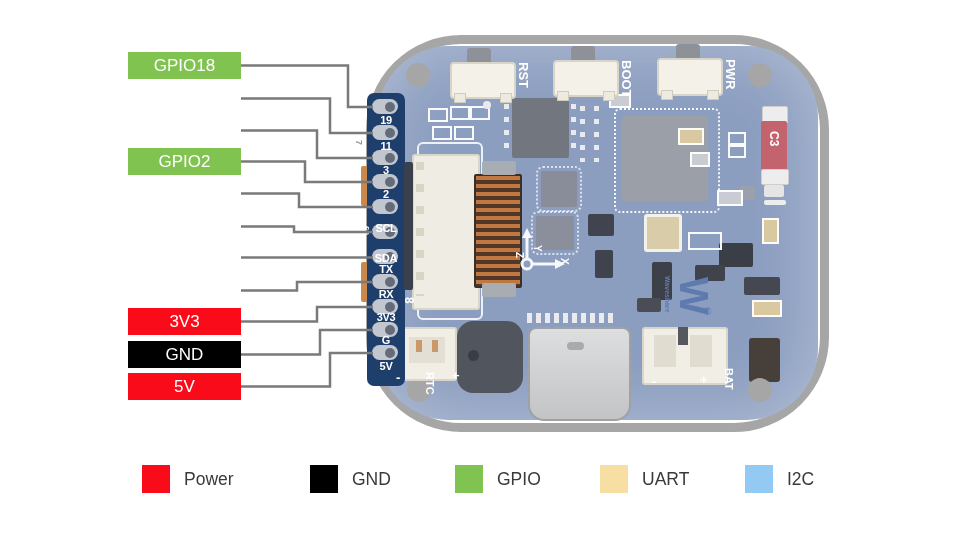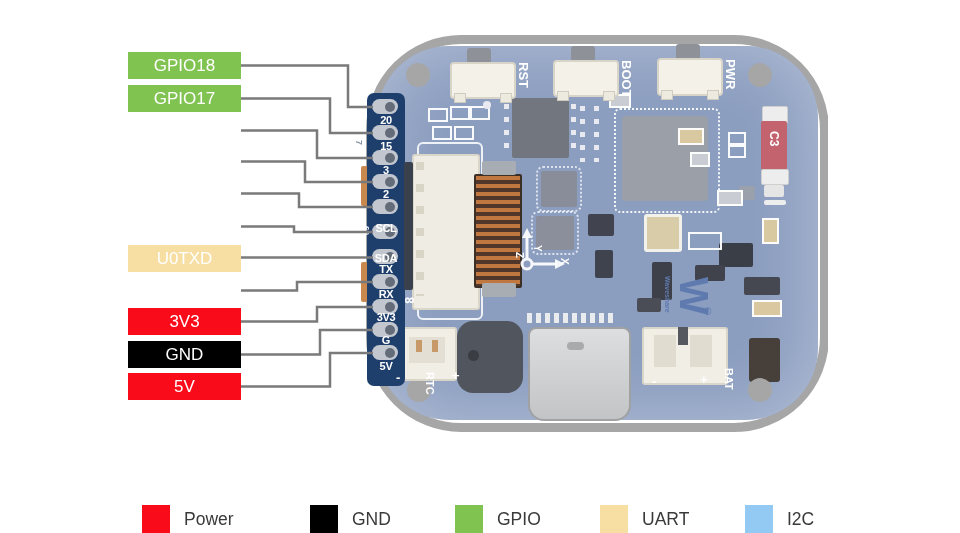--- a/index.html
+++ b/index.html
@@ -1,27 +1,27 @@
 <!DOCTYPE html>
 <html><head>
 <meta charset="utf-8">
 <style>
   html,body{margin:0;padding:0;background:#fff;}
-  #stage{position:relative;width:828px;height:533px;background:#fff;overflow:hidden;
+  #stage{position:relative;width:960px;height:533px;background:#fff;overflow:hidden;
          font-family:"Liberation Sans",sans-serif;}
   
   .pin-label{position:absolute;left:128px;width:113px;height:27px;line-height:27px;
              text-align:center;color:#fff;font-size:17px;z-index:50;}
   .c-gpio{background:#80C351}
   .c-i2c{background:#92CAF4}
   .c-uart{background:#F7DFA3}
   .c-power{background:#F90B1A}
   .c-gnd{background:#000}
   
-  .legend-item{position:absolute;top:465px;height:28px;display:flex;align-items:center;z-index:50;margin-top:40px;}
+  .legend-item{position:absolute;top:465px;height:28px;display:flex;align-items:center;z-index:50;}
   .swatch{width:28px;height:28px;margin-right:14px;}
   .legend-label{font-size:17.5px;color:#3A3A3A;}
   
   .case-outline{position:absolute;left:366px;top:35px;width:445px;height:379px;
                 border:9px solid rgba(150,150,150,.85);border-radius:95px;z-index:5;}
   .pcb{position:absolute;left:377px;top:46px;width:441px;height:374px;border-radius:72px;
        background:#8C9EC0;box-shadow:inset 0 0 70px rgba(255,255,255,.35);z-index:10;}
   .cmp{position:absolute;z-index:15;}
   .screw{position:absolute;width:24px;height:24px;border-radius:50%;background:#A6A6A6;z-index:16;}
   .strip{position:absolute;left:367px;top:93px;width:38px;height:293px;background:#1E3E6C;
@@ -45,22 +45,21 @@
   .passive{position:absolute;border:2px solid rgba(255,255,255,.95);z-index:15;}
   .conn{position:absolute;background:#F1EEE6;border:2px solid #D9D5C9;border-radius:3px;z-index:17;}
   #wires{position:absolute;left:0;top:0;z-index:40;pointer-events:none;}
 </style>
 </head>
 <body>
 
 <div id="stage">
 
   <div class="pin-label c-gpio" style="top:52px">GPIO18</div>
-  <div class="pin-label c-gpio" style="top:85px">GPIO17</div>
-  <div class="pin-label c-uart" style="top:245px">U0TXD</div>
+  <div class="pin-label c-gpio" style="top:148px">GPIO2</div>
   <div class="pin-label c-power" style="top:308px">3V3</div>
   <div class="pin-label c-gnd" style="top:341px">GND</div>
   <div class="pin-label c-power" style="top:373px">5V</div>
 
   <div class="case-outline"></div>
   <div class="pcb"></div>
 
   <div class="screw" style="left:406px;top:63px"></div>
   <div class="screw" style="left:748px;top:63px"></div>
   <div class="screw" style="left:407px;top:378px"></div>
@@ -89,22 +88,22 @@
   <div class="pad" style="top:150px"></div>
   <div class="pad" style="top:174px"></div>
   <div class="pad" style="top:199px"></div>
   <div class="pad" style="top:224px"></div>
   <div class="pad" style="top:249px"></div>
   <div class="pad" style="top:274px"></div>
   <div class="pad" style="top:299px"></div>
   <div class="pad" style="top:322px"></div>
   <div class="pad" style="top:345px"></div>
 
-  <div class="strip-label" style="top:114px">20</div>
-  <div class="strip-label" style="top:140px">15</div>
+  <div class="strip-label" style="top:114px">19</div>
+  <div class="strip-label" style="top:140px">11</div>
   <div class="strip-label" style="top:164px">3</div>
   <div class="strip-label" style="top:188px">2</div>
   <div class="strip-label" style="top:222px">SCL</div>
   <div class="strip-label" style="top:252px">SDA</div>
   <div class="strip-label" style="top:263px">TX</div>
   <div class="strip-label" style="top:288px">RX</div>
   <div class="strip-label" style="top:311px">3V3</div>
   <div class="strip-label" style="top:334px">G</div>
   <div class="strip-label" style="top:360px">5V</div>
 

